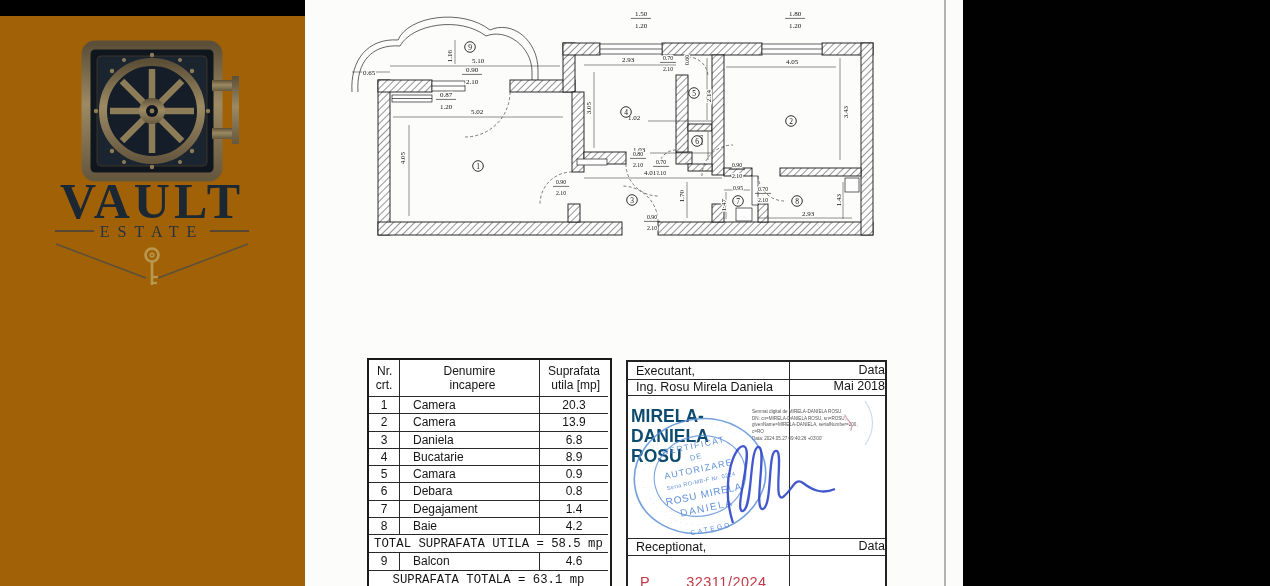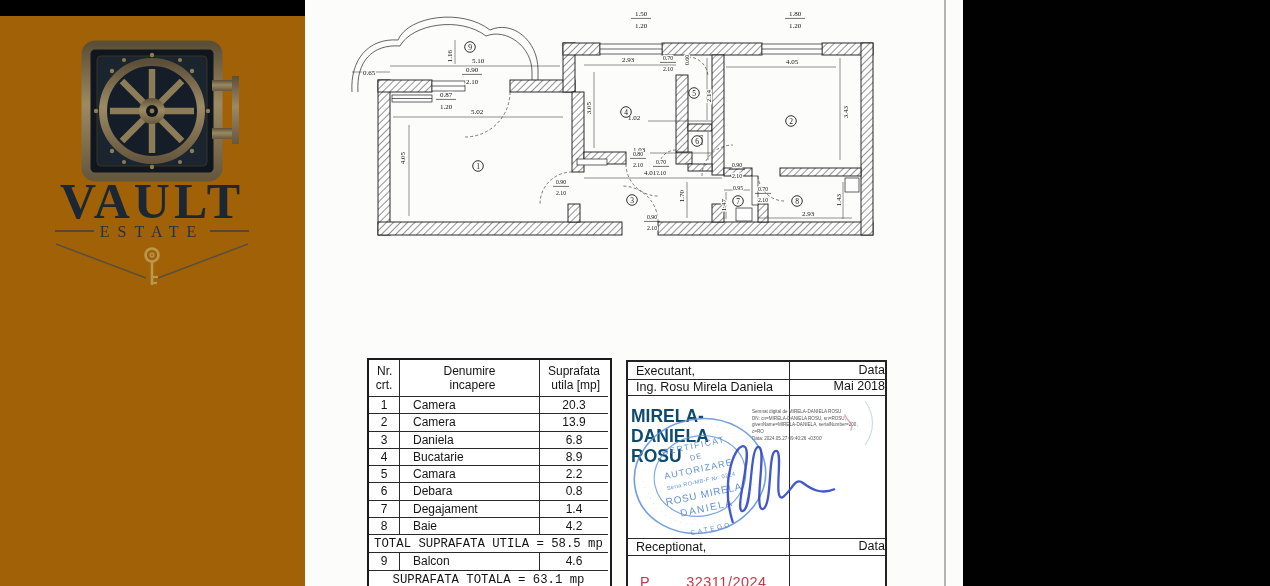--- a/index.html
+++ b/index.html
@@ -303,21 +303,21 @@
       <div class="rt-c name">Camera</div>
       <div class="rt-c lastcol">13.9</div>
       <div class="rt-c">3</div>
       <div class="rt-c name">Daniela</div>
       <div class="rt-c lastcol">6.8</div>
       <div class="rt-c">4</div>
       <div class="rt-c name">Bucatarie</div>
       <div class="rt-c lastcol">8.9</div>
       <div class="rt-c">5</div>
       <div class="rt-c name">Camara</div>
-      <div class="rt-c lastcol">2.2</div>
+      <div class="rt-c lastcol">0.9</div>
       <div class="rt-c">6</div>
       <div class="rt-c name">Debara</div>
       <div class="rt-c lastcol">0.8</div>
       <div class="rt-c">7</div>
       <div class="rt-c name">Degajament</div>
       <div class="rt-c lastcol">1.4</div>
       <div class="rt-c">8</div>
       <div class="rt-c name">Baie</div>
       <div class="rt-c lastcol">4.2</div>
       <div class="rt-span">TOTAL SUPRAFATA UTILA = 58.5 mp</div>

